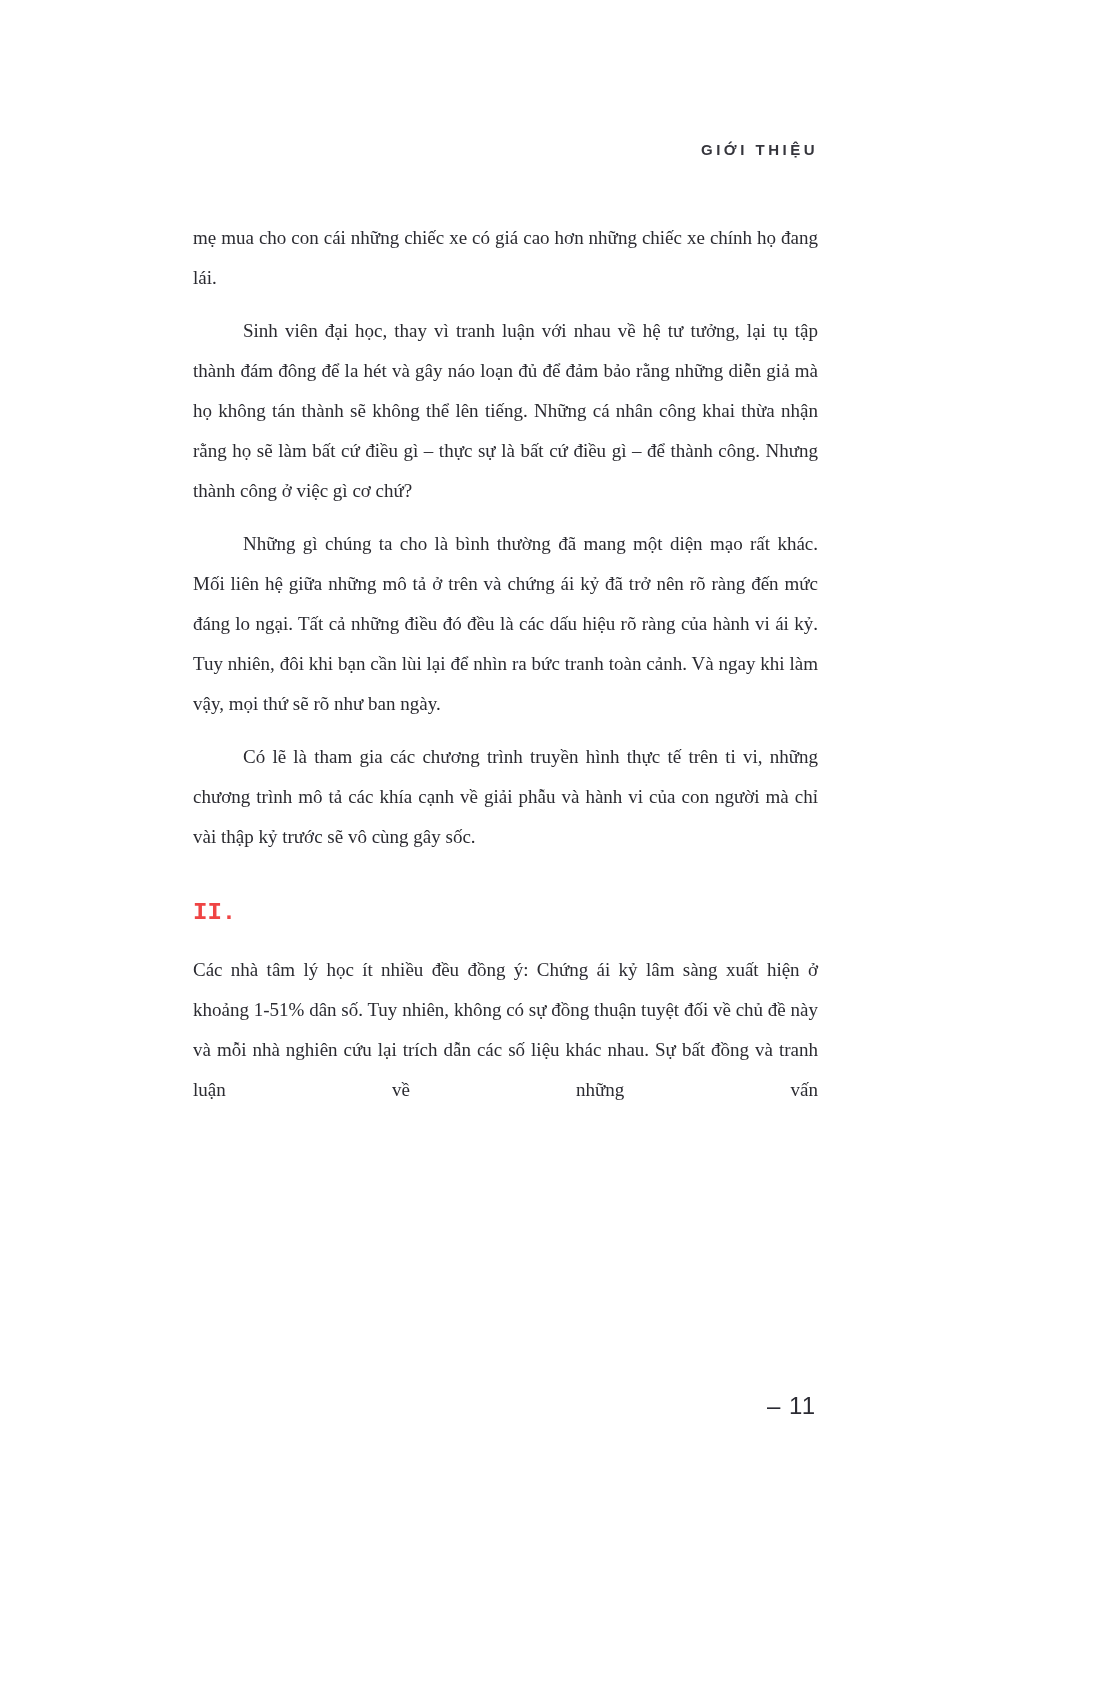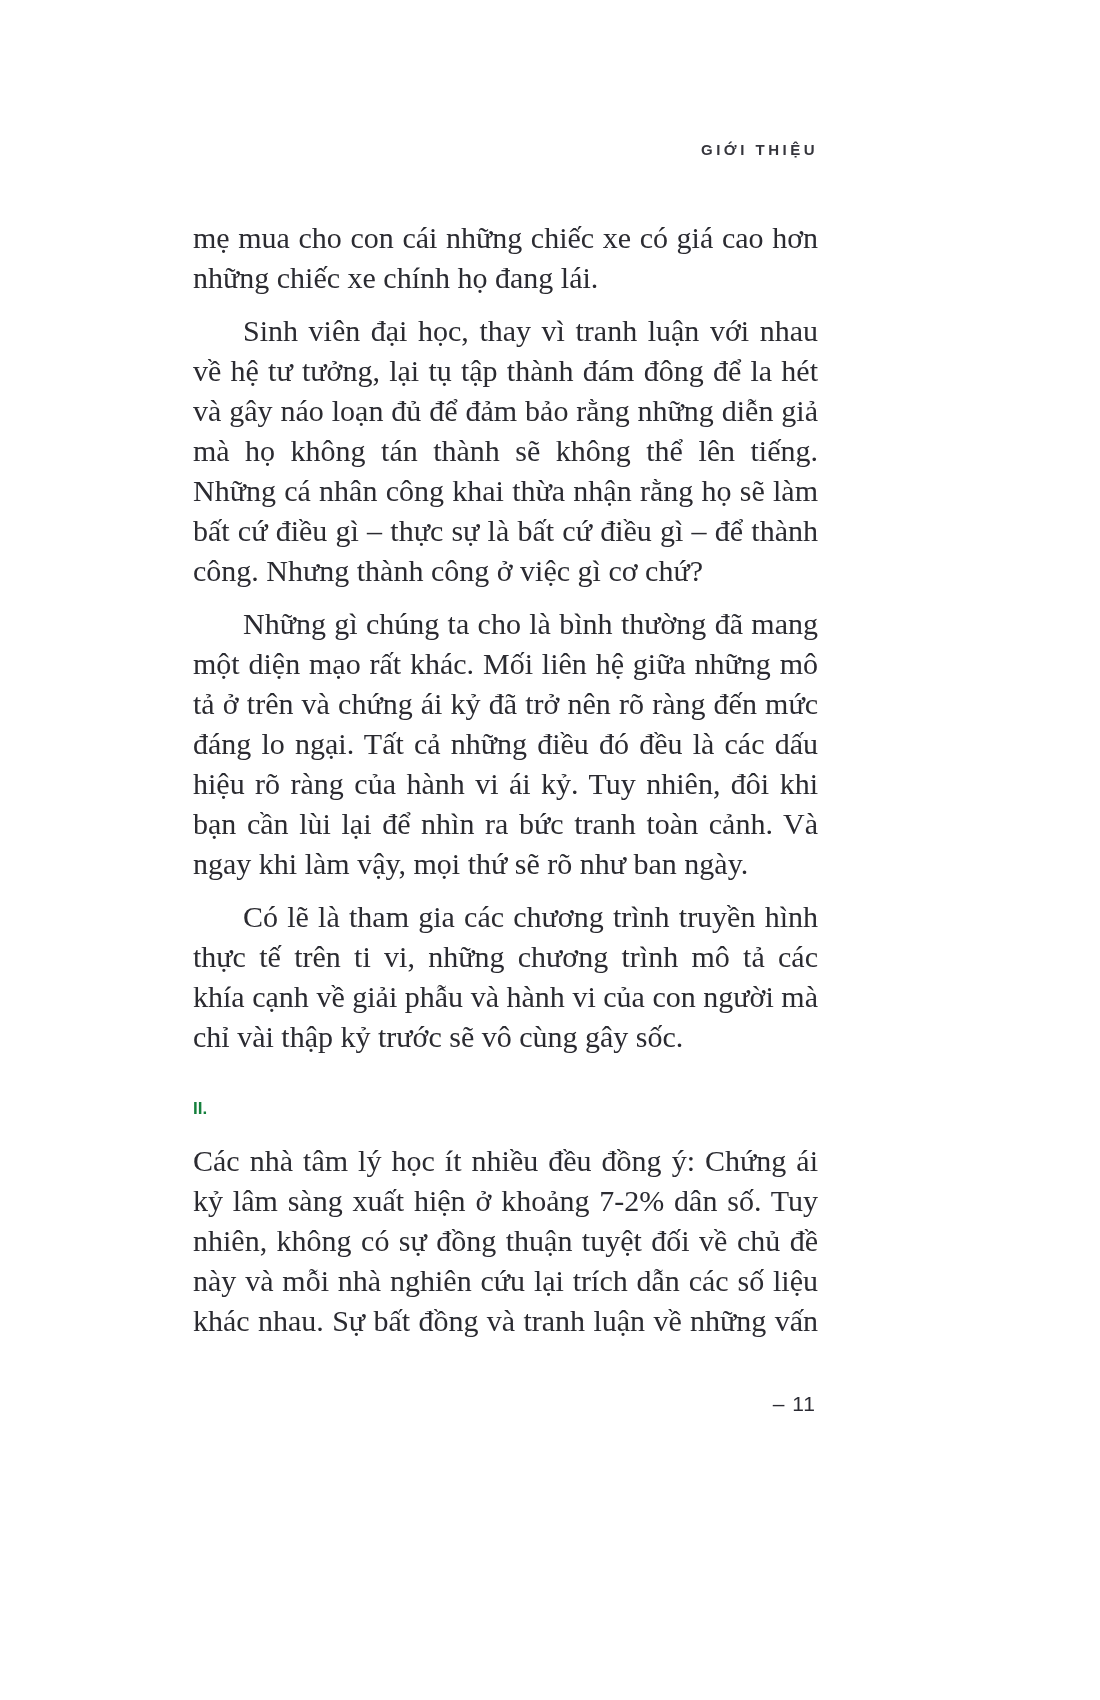--- a/index.html
+++ b/index.html
@@ -28,60 +28,60 @@
   .running-head {
     font-family: "Liberation Sans", sans-serif;
     font-size: 15px;
     font-weight: 600;
     letter-spacing: 3.5px;
     color: #35353c;
     text-align: right;
     margin-bottom: 60px;
   }
   .para {
-    font-size: 30px;
+    font-size: 19px;
     line-height: 40px;
     text-align: justify;
     margin: 0 0 13px 0;
   }
   .para.indent {
     text-indent: 50px;
   }
   .para.flush-last {
     text-align-last: justify;
   }
   .italic {
   }
   .section-heading {
-    font-family: Liberation Sans, sans-serif;
+    font-family: Liberation Mono, monospace;
     font-weight: 700;
-    font-size: 17px;
-    color: #15803d;
+    font-size: 24px;
+    color: #ef4444;
     line-height: 1.2;
     margin: 42px 0 22px 0;
   }
   .page-number {
     position: absolute;
     top: 1392px;
     right: 284px;
     font-family: "Liberation Sans", sans-serif;
-    font-size: 21px;
+    font-size: 24px;
     color: #2b2b33;
     letter-spacing: 1px;
   }
 </style>
 </head>
 <body>
 
 <div class="page">
   <div class="column">
     <div class="running-head">GIỚI THIỆU</div>
     <div class="text-blocks">
         <p class="para"><span>mẹ mua cho con cái những chiếc xe có giá cao hơn những chiếc xe chính họ đang lái.</span></p>
         <p class="para indent"><span>Sinh viên đại học, thay vì tranh luận với nhau về hệ tư tưởng, lại tụ tập thành đám đông để la hét và gây náo loạn đủ để đảm bảo rằng những diễn giả mà họ không tán thành sẽ không thể lên tiếng. Những cá nhân công khai thừa nhận rằng họ sẽ làm bất cứ điều gì – thực sự là </span><span class="italic">bất cứ điều gì</span><span> – để thành công. Nhưng </span><span class="italic">thành công</span><span> ở việc gì cơ chứ?</span></p>
         <p class="para indent"><span>Những gì chúng ta cho là bình thường đã mang một diện mạo rất khác. Mối liên hệ giữa những mô tả ở trên và chứng ái kỷ đã trở nên rõ ràng đến mức đáng lo ngại. Tất cả những điều đó đều là các dấu hiệu rõ ràng của hành vi ái kỷ. Tuy nhiên, đôi khi bạn cần lùi lại để nhìn ra bức tranh toàn cảnh. Và ngay khi làm vậy, mọi thứ sẽ rõ như ban ngày.</span></p>
         <p class="para indent"><span>Có lẽ là tham gia các chương trình truyền hình thực tế trên ti vi, những chương trình mô tả các khía cạnh về giải phẫu và hành vi của con người mà chỉ vài thập kỷ trước sẽ vô cùng gây sốc.</span></p>
         <div class="section-heading">II.</div>
-        <p class="para flush-last"><span>Các nhà tâm lý học ít nhiều đều đồng ý: Chứng ái kỷ lâm sàng xuất hiện ở khoảng 7-2% dân số. Tuy nhiên, không có sự đồng thuận tuyệt đối về chủ đề này và mỗi nhà nghiên cứu lại trích dẫn các số liệu khác nhau. Sự bất đồng và tranh luận về những vấn</span></p>
+        <p class="para flush-last"><span>Các nhà tâm lý học ít nhiều đều đồng ý: Chứng ái kỷ lâm sàng xuất hiện ở khoảng 1-51% dân số. Tuy nhiên, không có sự đồng thuận tuyệt đối về chủ đề này và mỗi nhà nghiên cứu lại trích dẫn các số liệu khác nhau. Sự bất đồng và tranh luận về những vấn</span></p>
       </div>
   </div>
   <div class="page-number">– 11</div>
 </div>
 
 </body></html>

